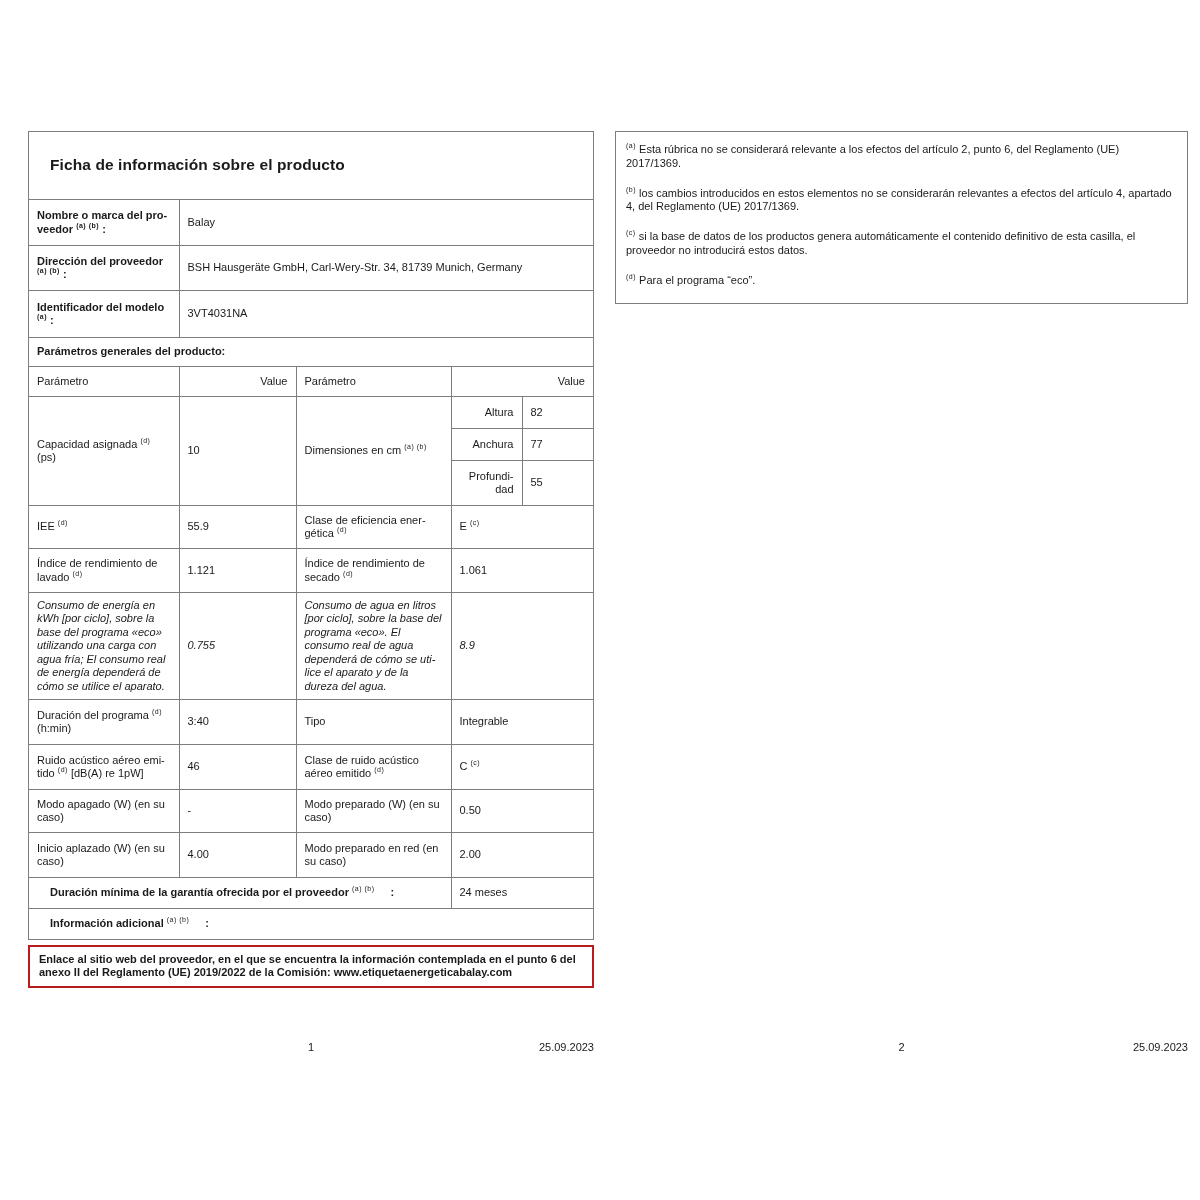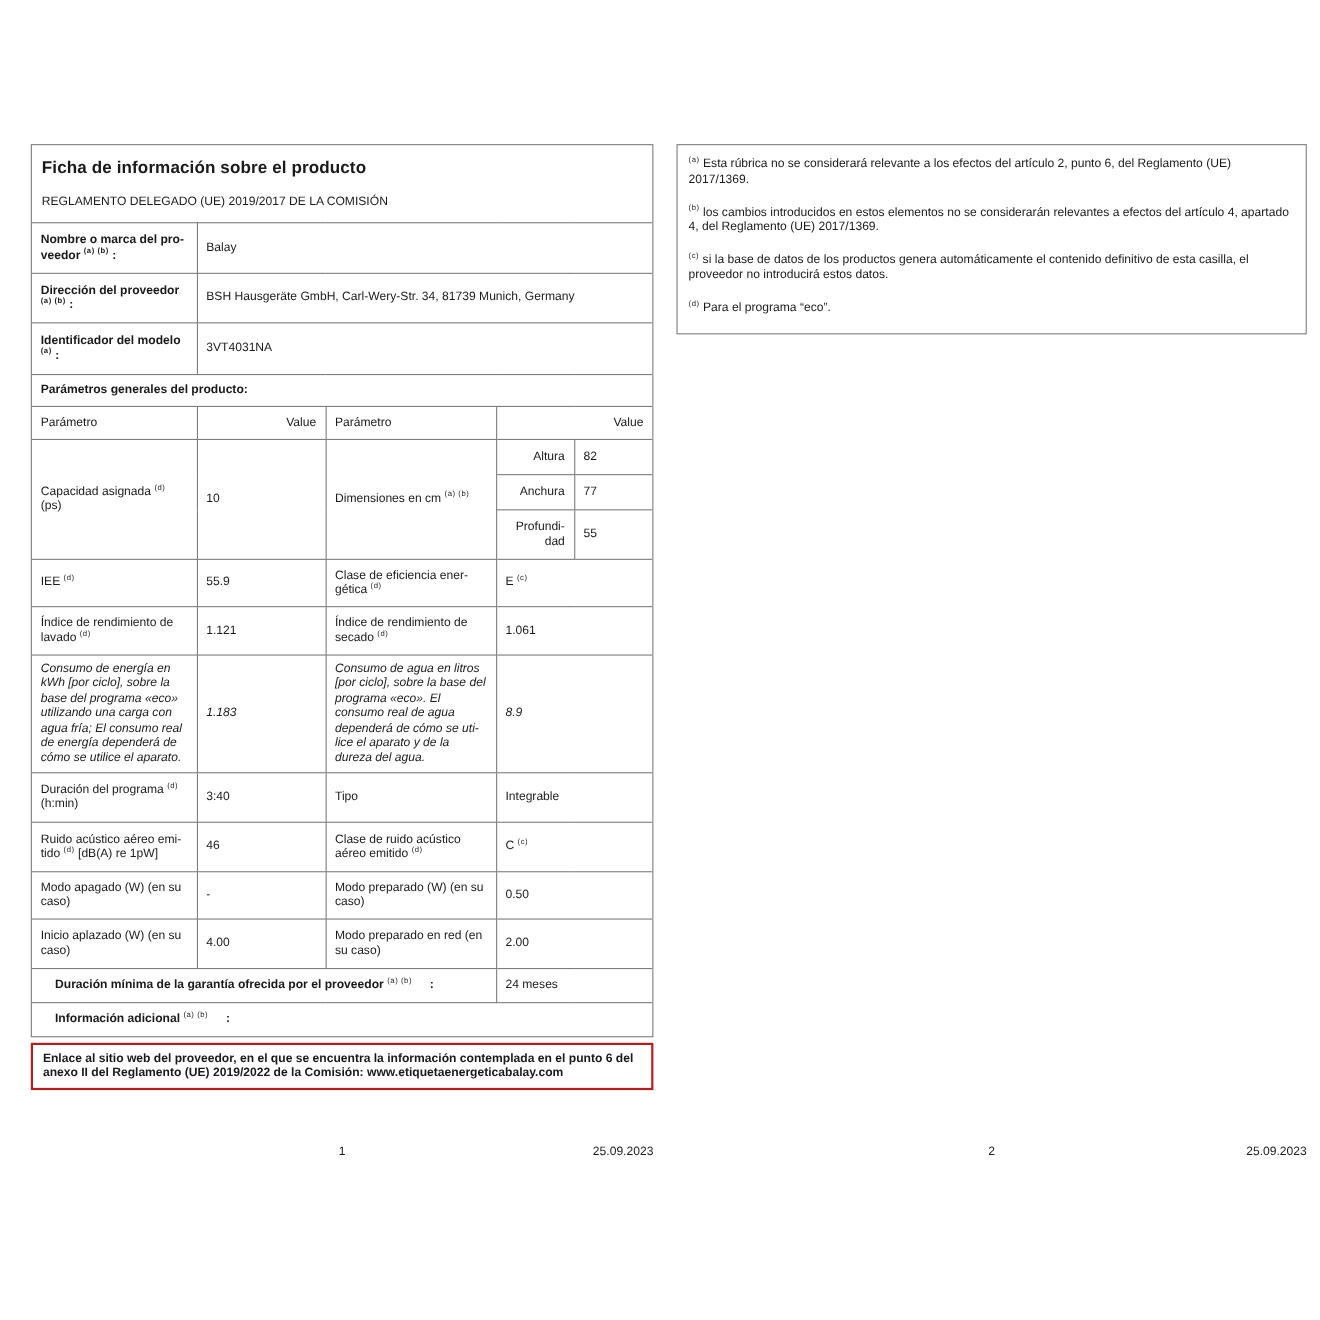--- a/index.html
+++ b/index.html
@@ -5,21 +5,21 @@
   html,body{margin:0;padding:0;}
   body{
     width:1200px;height:1200px;background:#ffffff;position:relative;
     font-family:"Liberation Sans", sans-serif;color:#1a1a1a;
     -webkit-font-smoothing:antialiased;
   }
   .page-left{position:absolute;left:28px;top:131px;width:566px;}
   .page-right{position:absolute;left:615px;top:131px;width:573px;}
   .main-box{border:1px solid #7d7d7d;background:#fff;}
   .box-header{padding:12px 9px 13px 9px;}
-  .doc-title{font-size:15.5px;font-weight:bold;margin:0;letter-spacing:0.1px;}
+  .doc-title{font-size:15.5px;font-weight:bold;margin:12px;letter-spacing:0.1px;}
   .reg-line{font-size:11px;margin-top:15px;}
   table.param-table{border-collapse:collapse;width:100%;font-size:11px;line-height:13.5px;table-layout:fixed;}
   table.param-table td{
     border:1px solid #7d7d7d;padding:4px 8px;vertical-align:middle;
     box-sizing:border-box;word-wrap:break-word;
   }
   table.param-table tr td:first-child{border-left:0;}
   table.param-table tr td:last-child{border-right:0;}
   table.param-table tr:first-child td{border-top:1px solid #7d7d7d;}
   table.param-table tr:last-child td{border-bottom:0;}
@@ -44,21 +44,20 @@
   .footer-left{left:28px;width:566px;}
   .footer-right{left:615px;width:573px;}
 </style>
 </head>
 <body>
 
 <div class="page-left">
   <div class="main-box">
     <div class="box-header">
       <h1 class="doc-title">Ficha de información sobre el producto</h1>
-      <div class="reg-line">REGLAMENTO DELEGADO (UE) 2019/2017 DE LA COMISIÓN</div>
     </div>
     <table class="param-table">
       <colgroup>
           <col style="width:150px">
           <col style="width:117px">
           <col style="width:155px">
           <col style="width:71px">
           <col>
         </colgroup>
 
@@ -114,21 +113,21 @@
 
       <tr class="h44">
         <td><span>Índice de rendimiento de lavado</span> <sup class="fn">(d)</sup></td>
         <td class="val">1.121</td>
         <td><span>Índice de rendimiento de secado</span> <sup class="fn">(d)</sup></td>
         <td colspan="2" class="val">1.061</td>
       </tr>
 
       <tr class="h107">
         <td>Consumo de energía en kWh [por ciclo], sobre la base del programa «eco» utilizando una carga con agua fría; El consumo real de energía dependerá de cómo se utilice el aparato.</td>
-        <td class="val">1.183</td>
+        <td class="val">0.755</td>
         <td>Consumo de agua en litros [por ciclo], sobre la base del programa «eco». El consumo real de agua dependerá de cómo se uti-lice el aparato y de la dureza del agua.</td>
         <td colspan="2" class="val">8.9</td>
       </tr>
 
       <tr class="h45">
         <td><span>Duración del programa</span> <sup class="fn">(d)</sup><span class="nl">(h:min)</span></td>
         <td class="val">3:40</td>
         <td>Tipo</td>
         <td colspan="2" class="val">Integrable</td>
       </tr>

